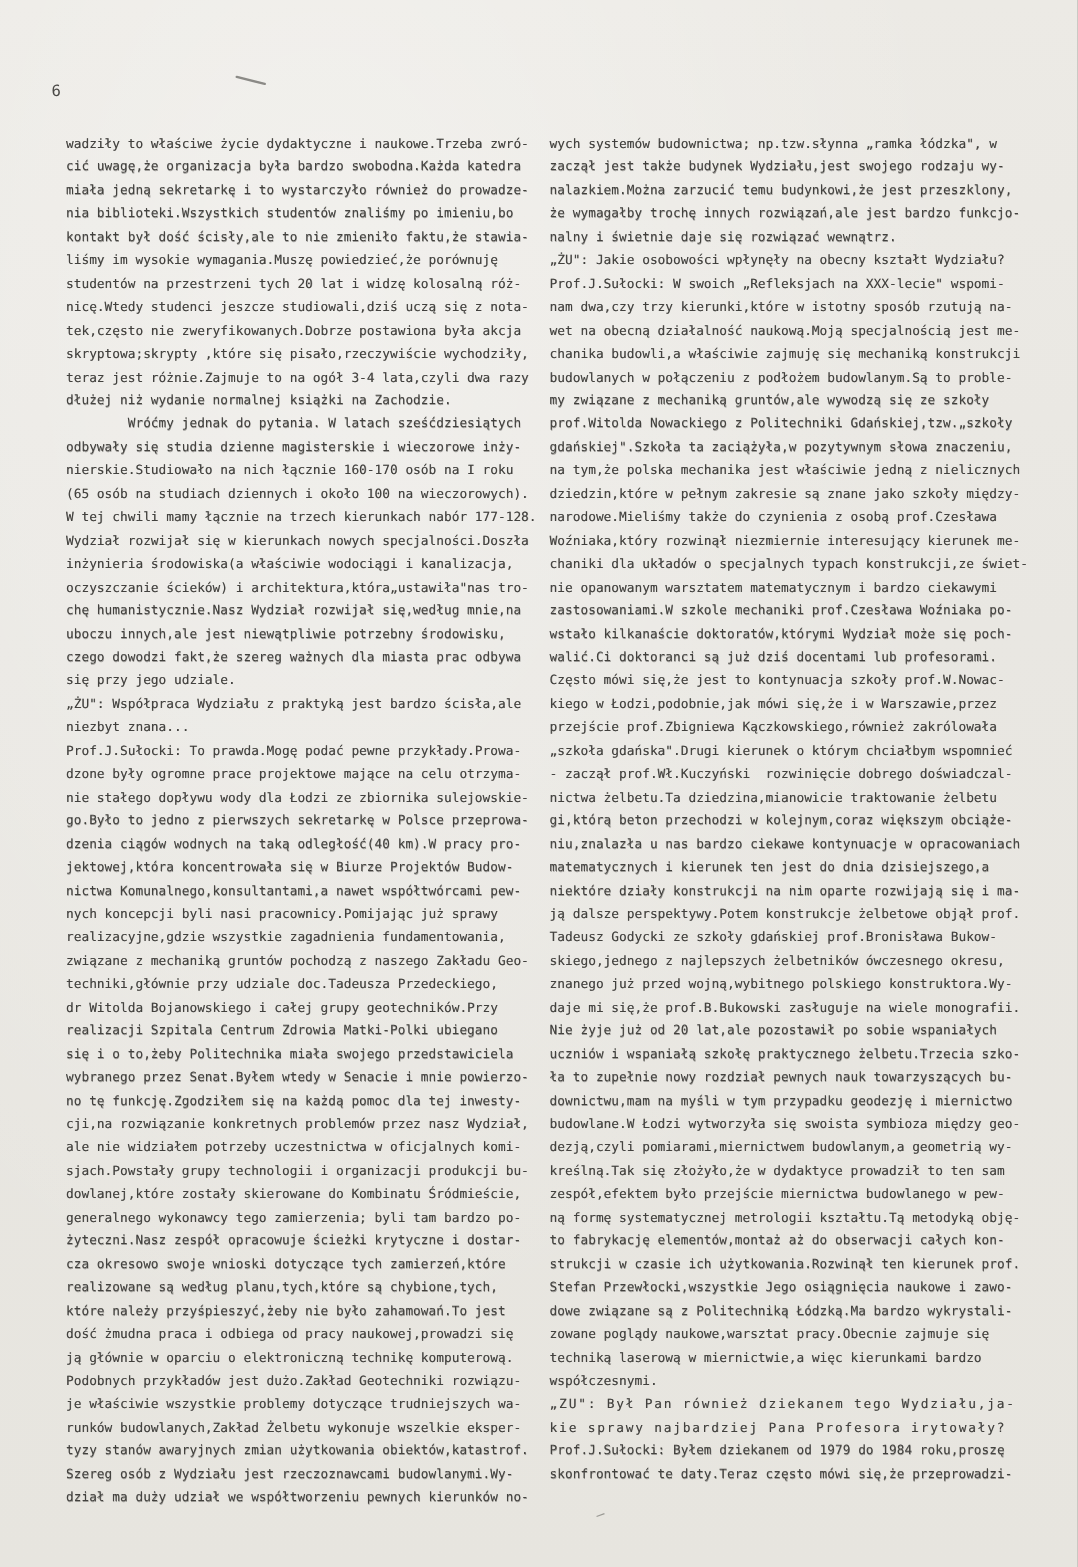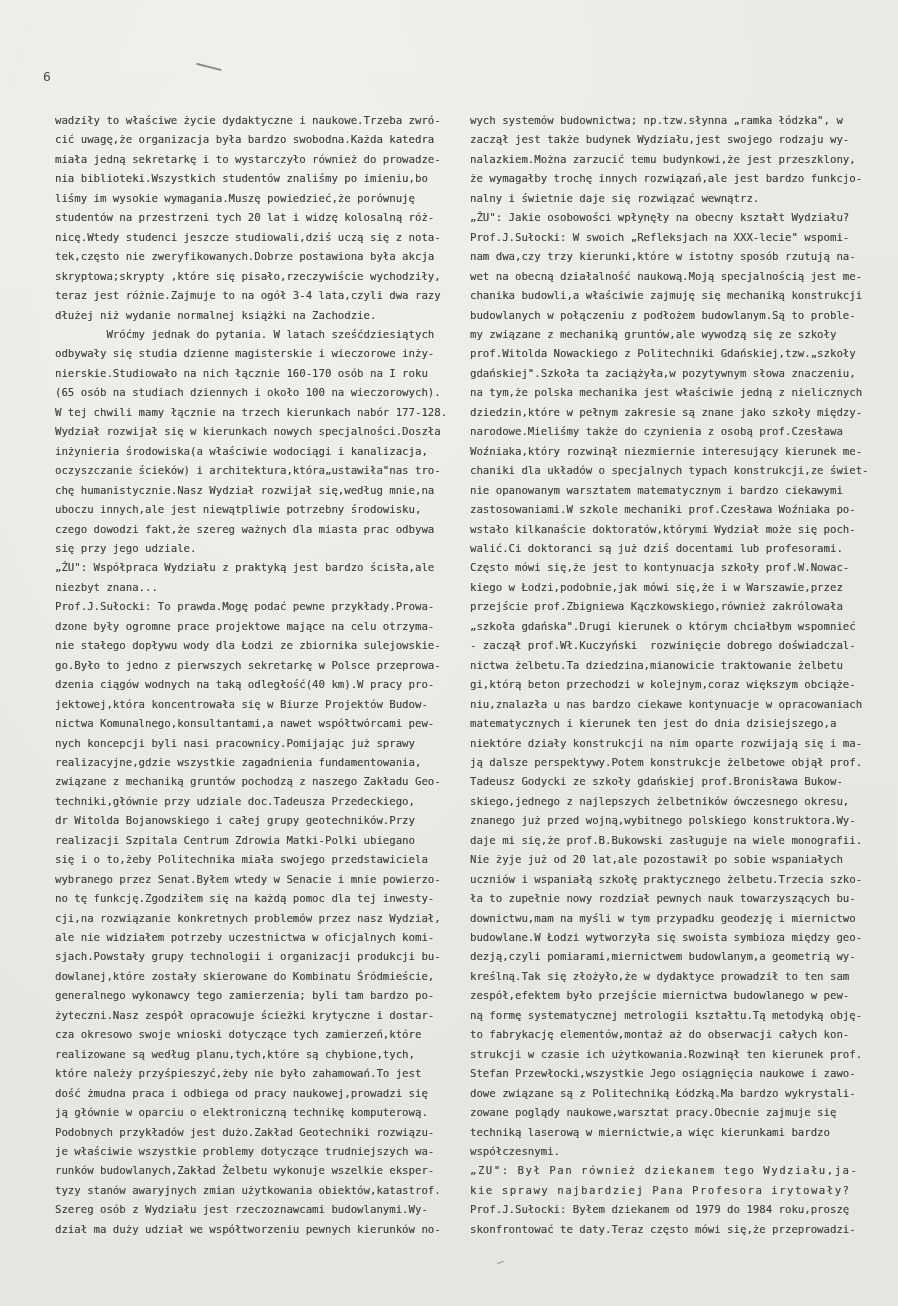--- a/index.html
+++ b/index.html
@@ -45,21 +45,21 @@
     height: 1.4px;
     background: #9a9994;
     transform: rotate(-20deg);
   }
   .column {
     position: absolute;
     top: 111px;
     width: 408px;
   }
   .column-left  { left: 55px; }
-  .column-right { left: 470px; }
+  .column-right { left: 458px; }
   .line {
     white-space: pre;
     font-size: 10.6px;
     line-height: 19.45px;
     letter-spacing: 0.05px;
     text-shadow: 0.25px 0.25px 0.35px rgba(64,63,60,0.45);
   }
   .line.spaced {
     letter-spacing: 1.55px;
   }
@@ -71,20 +71,21 @@
   <div class="page-number">6</div>
 
   <div class="stray-mark"></div>
   <div class="stray-mark-2"></div>
 
   <div class="column column-left" id="left-column">
       <div class="line">wadziły to właściwe życie dydaktyczne i naukowe.Trzeba zwró-</div>
       <div class="line">cić uwagę,że organizacja była bardzo swobodna.Każda katedra</div>
       <div class="line">miała jedną sekretarkę i to wystarczyło również do prowadze-</div>
       <div class="line">nia biblioteki.Wszystkich studentów znaliśmy po imieniu,bo</div>
+      <div class="line">kontakt był dość ścisły,ale to nie zmieniło faktu,że stawia-</div>
       <div class="line">liśmy im wysokie wymagania.Muszę powiedzieć,że porównuję</div>
       <div class="line">studentów na przestrzeni tych 20 lat i widzę kolosalną róż-</div>
       <div class="line">nicę.Wtedy studenci jeszcze studiowali,dziś uczą się z nota-</div>
       <div class="line">tek,często nie zweryfikowanych.Dobrze postawiona była akcja</div>
       <div class="line">skryptowa;skrypty ,które się pisało,rzeczywiście wychodziły,</div>
       <div class="line">teraz jest różnie.Zajmuje to na ogół 3-4 lata,czyli dwa razy</div>
       <div class="line">dłużej niż wydanie normalnej książki na Zachodzie.</div>
       <div class="line">        Wróćmy jednak do pytania. W latach sześćdziesiątych</div>
       <div class="line">odbywały się studia dzienne magisterskie i wieczorowe inży-</div>
       <div class="line">nierskie.Studiowało na nich łącznie 160-170 osób na I roku</div>

